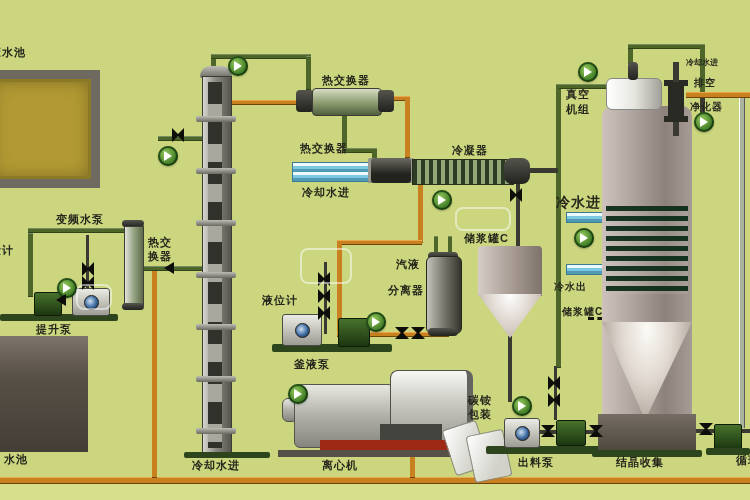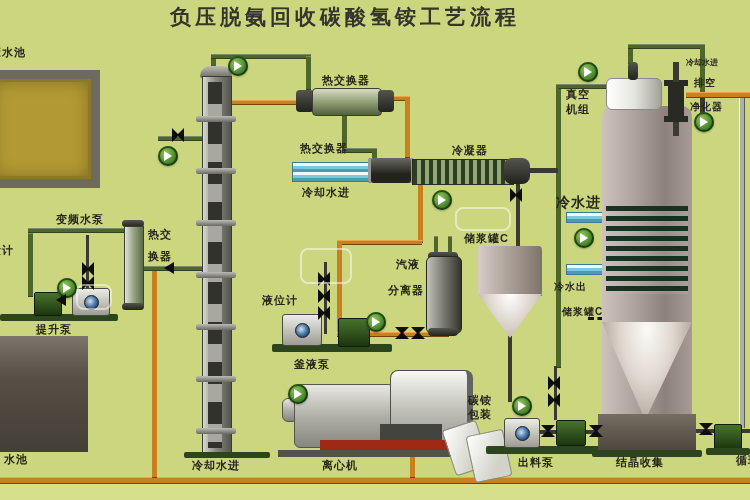--- a/index.html
+++ b/index.html
@@ -211,25 +211,24 @@
   <div class="bt" style="left:548px;top:393px;"></div>
   <div class="bt h" style="left:700px;top:422px;"></div>
 
   <div class="arrL" style="left:56px;top:294px;"></div>
   <div class="arrL" style="left:164px;top:262px;"></div>
 
   <div class="obox" style="left:300px;top:248px;width:48px;height:32px;"></div>
   <div class="obox" style="left:455px;top:207px;width:52px;height:20px;"></div>
   <div class="obox" style="left:76px;top:284px;width:32px;height:22px;"></div>
 
-  <div class="title">负压脱氨回收碳酸氢铵工艺流程</div>
   <div class="lbl" style="left:-10px;top:46px;">废水池</div>
   <div class="lbl" style="left:56px;top:213px;">变频水泵</div>
   <div class="lbl" style="left:-22px;top:244px;">流量计</div>
-  <div class="lbl" style="left:148px;top:228px;">热交</div>
+  <div class="lbl" style="left:148px;top:236px;">热交</div>
   <div class="lbl" style="left:148px;top:250px;">换器</div>
   <div class="lbl" style="left:16px;top:323px;margin-left:20px;">提升泵</div>
   <div class="lbl" style="left:4px;top:453px;">水池</div>
   <div class="lbl" style="left:192px;top:459px;">冷却水进</div>
   <div class="lbl" style="left:322px;top:74px;">热交换器</div>
   <div class="lbl" style="left:300px;top:142px;">热交换器</div>
   <div class="lbl" style="left:302px;top:186px;">冷却水进</div>
   <div class="lbl" style="left:452px;top:144px;">冷凝器</div>
   <div class="lbl" style="left:396px;top:258px;">汽液</div>
   <div class="lbl" style="left:388px;top:284px;">分离器</div>

